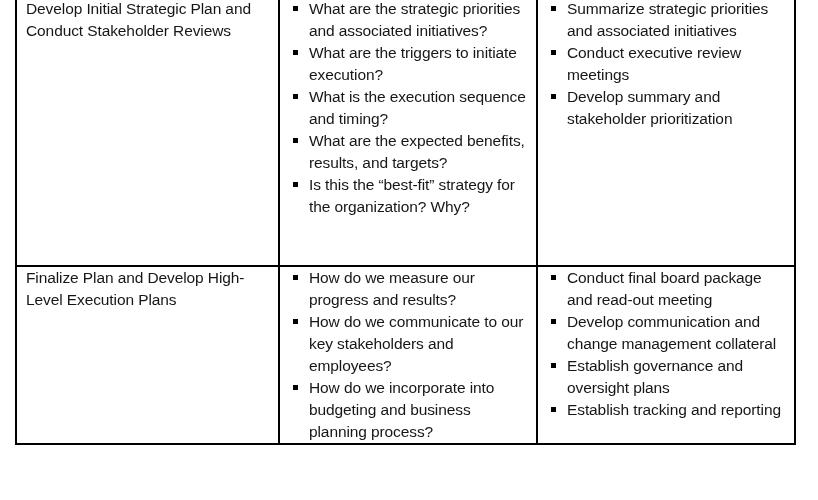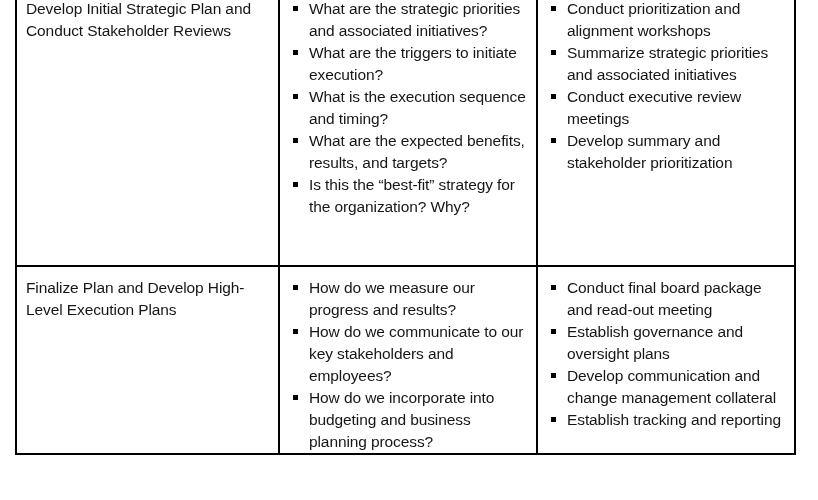--- a/index.html
+++ b/index.html
@@ -30,21 +30,21 @@
   }
   .cell {
     border-right: 2px solid #000;
     border-bottom: 2px solid #000;
     box-sizing: border-box;
     font-size: 15.5px;
     line-height: 22px;
     letter-spacing: -0.1px;
     overflow: hidden;
   }
-  .row2 .cellpad { padding-top: 10px; }
+  .row2 .cellpad { }
   .row1 .cellpad { padding-top: 6px; }
   .phase-cell .cellpad {
     padding-left: 9px;
     padding-right: 12px;
   }
   ul.bullets {
     margin: 0;
     padding: 0;
     list-style: none;
   }
@@ -81,21 +81,21 @@
         <li><span class="sq"></span><span>What is the execution sequence and timing?</span></li>
         <li><span class="sq"></span><span>What are the expected benefits, results, and targets?</span></li>
         <li><span class="sq"></span><span>Is this the “best-fit” strategy for the organization? Why?</span></li>
       </ul>
     </div>
   </div>
 
   <div class="cell row1">
     <div class="cellpad">
       <ul class="bullets">
-        <li><span class="sq"></span><span>Conduct prioritization and alignment workshops</span></li>
+        <li><span class="sq"></span></li>
         <li><span class="sq"></span><span>Summarize strategic priorities and associated initiatives</span></li>
         <li><span class="sq"></span><span>Conduct executive review meetings</span></li>
         <li><span class="sq"></span></li>
         <li><span class="sq"></span><span>Develop summary and stakeholder prioritization</span></li>
       </ul>
     </div>
   </div>
 
   <div class="cell phase-cell row2">
     <div class="cellpad">Finalize Plan and Develop High-Level Execution Plans</div>
@@ -108,20 +108,20 @@
         <li><span class="sq"></span><span>How do we communicate to our key stakeholders and employees?</span></li>
         <li><span class="sq"></span><span>How do we incorporate into budgeting and business planning process?</span></li>
       </ul>
     </div>
   </div>
 
   <div class="cell row2">
     <div class="cellpad">
       <ul class="bullets">
         <li><span class="sq"></span><span>Conduct final board package and read-out meeting</span></li>
+        <li><span class="sq"></span><span>Develop communication and change management collateral</span></li>
         <li><span class="sq"></span><span>Establish governance and oversight plans</span></li>
-        <li><span class="sq"></span><span>Develop communication and change management collateral</span></li>
         <li><span class="sq"></span><span>Establish tracking and reporting</span></li>
       </ul>
     </div>
   </div>
 
 </div>
 
 </body></html>

